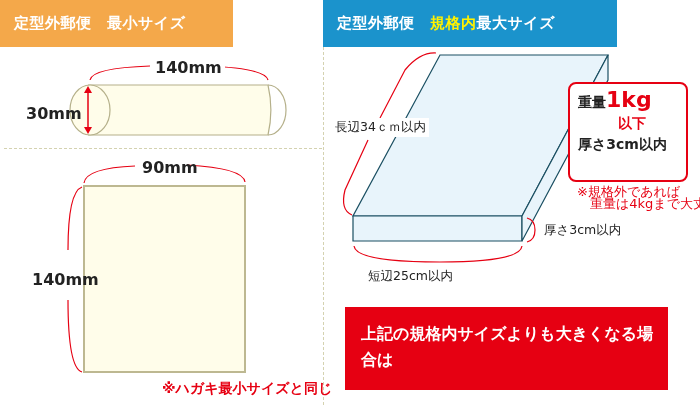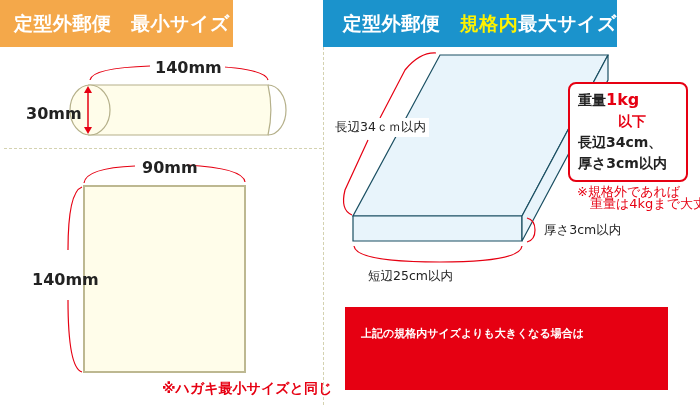--- a/index.html
+++ b/index.html
@@ -1,31 +1,31 @@
 <!DOCTYPE html>
 <html><head>
 <meta charset="utf-8">
 <style>
   html,body{margin:0;padding:0;background:#fff;}
   body{width:700px;height:405px;position:relative;overflow:hidden;font-family:"DejaVu Sans","Liberation Sans",sans-serif;}
-  .hdr{position:absolute;top:0;height:47px;color:#fff;font-weight:bold;font-size:19px;line-height:47px;box-sizing:border-box;padding-left:14px;letter-spacing:0.5px;}
+  .hdr{position:absolute;top:0;height:47px;color:#fff;font-weight:bold;font-size:15px;line-height:47px;box-sizing:border-box;padding-left:14px;letter-spacing:0.5px;}
   .hdr-left{left:0;width:233px;background:#f4a84a;}
-  .hdr-right{left:323px;width:294px;background:#1b93cc;text-align:right;}
+  .hdr-right{left:323px;width:294px;background:#1b93cc;}
   .hl{color:#fff200;}
   .vdiv{position:absolute;left:323px;top:47px;height:358px;border-left:1px dashed #d4d2b0;}
   .hdiv{position:absolute;left:4px;top:148px;width:318px;border-top:1px dashed #d4d2b0;}
   svg.art{position:absolute;left:0;top:0;}
   .lbl{position:absolute;font-weight:bold;font-size:16px;color:#222;white-space:nowrap;}
   .lbl2{position:absolute;font-size:12.5px;color:#222;white-space:nowrap;}
   .note-red{position:absolute;font-weight:bold;font-size:14px;color:#e60012;white-space:nowrap;}
   .infobox{position:absolute;left:568px;top:82px;width:120px;height:100px;border:2px solid #e60012;border-radius:8px;background:#fff;box-sizing:border-box;padding:5px 8px;font-size:14px;font-weight:bold;color:#222;line-height:21px;}
-  .infobox .big{color:#e60012;font-size:16px;}
+  .infobox .big{color:#e60012;font-size:22px;}
   .infobox .lim{color:#e60012;padding-left:40px;}
   .smallnote{position:absolute;left:577px;top:186px;font-size:13px;color:#e60012;line-height:12px;white-space:pre;}
-  .banner{position:absolute;left:345px;top:307px;width:323px;height:83px;background:#e60012;color:#fff;font-size:11px;font-weight:bold;line-height:26px;box-sizing:border-box;padding:14px 0 0 16px;}
+  .banner{position:absolute;left:345px;top:307px;width:323px;height:83px;background:#e60012;color:#fff;font-size:16px;font-weight:bold;line-height:26px;box-sizing:border-box;padding:14px 0 0 16px;}
 </style>
 </head>
 <body>
 
 <div class="hdr hdr-left">定型外郵便　最小サイズ</div>
 <div class="hdr hdr-right"><span>定型外郵便　</span><span class="hl">規格内</span><span>最大サイズ</span></div>
 
 <div class="vdiv"></div>
 <div class="hdiv"></div>
 
@@ -71,21 +71,20 @@
 <div class="lbl" style="left:142px;top:158px;">90mm</div>
 <div class="lbl" style="left:32px;top:270px;">140mm</div>
 <div class="note-red" style="left:162px;top:380px;">※ハガキ最小サイズと同じ</div>
 
 <div class="lbl2" style="left:332px;top:118px;background:#fff;padding:1px 3px;">長辺34ｃｍ以内</div>
 <div class="lbl2" style="left:368px;top:268px;">短辺25cm以内</div>
 <div class="lbl2" style="left:544px;top:222px;">厚さ3cm以内</div>
 
 <div class="infobox">
   <div><span>重量</span><span class="big">1kg</span><span class="lim">以下</span></div>
-  <div>長辺34cm、</div>
   <div>厚さ3cm以内</div>
 </div>
 <div class="smallnote">※規格外であれば
 　重量は4kgまで大丈夫</div>
 
 <div class="banner">
   <div>上記の規格内サイズよりも大きくなる場合は</div>
 </div>
 
 </body></html>

